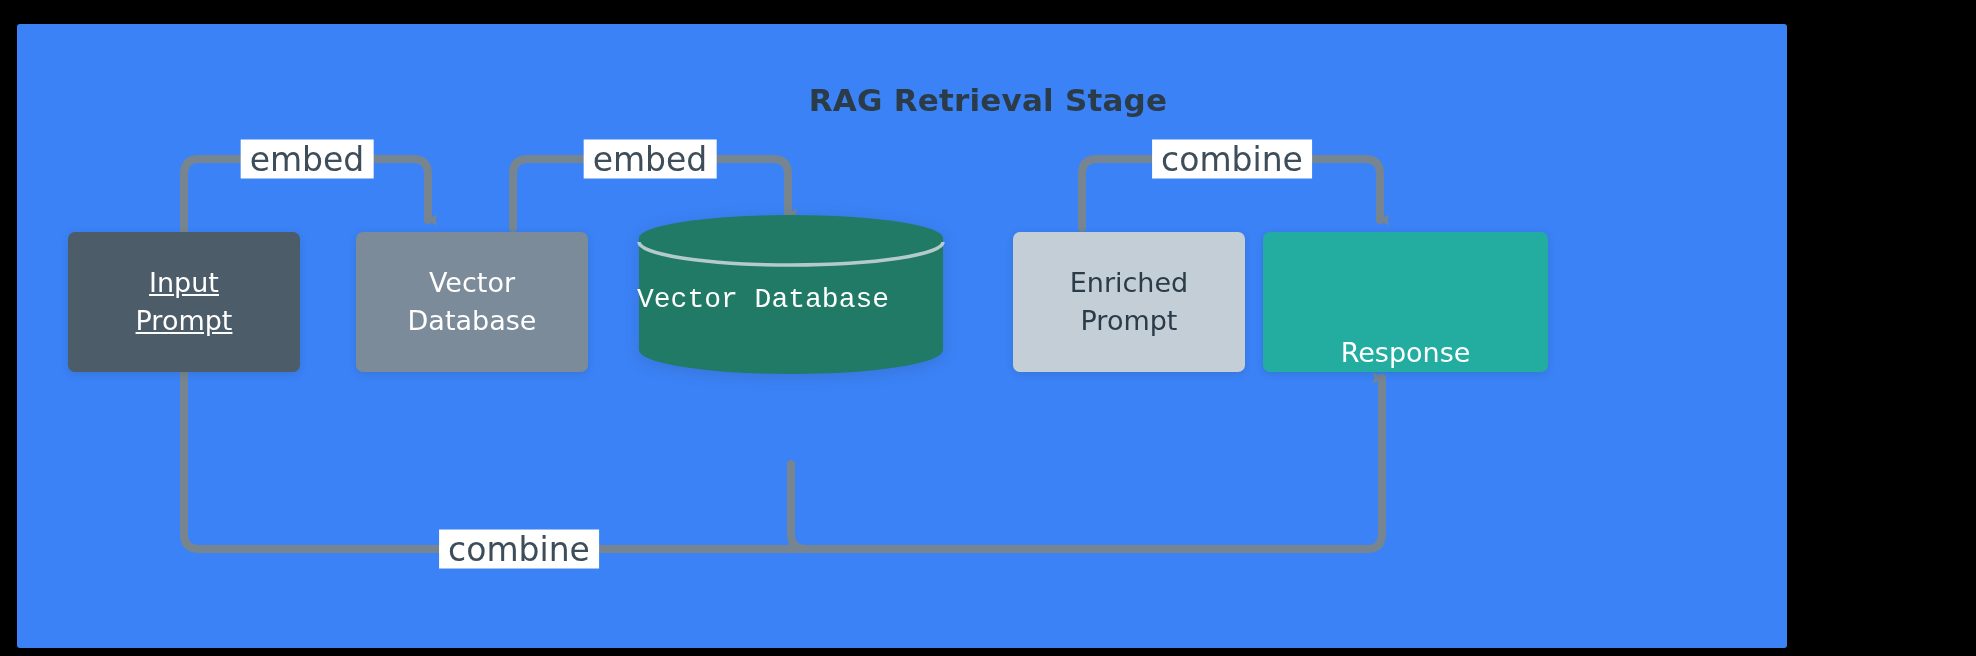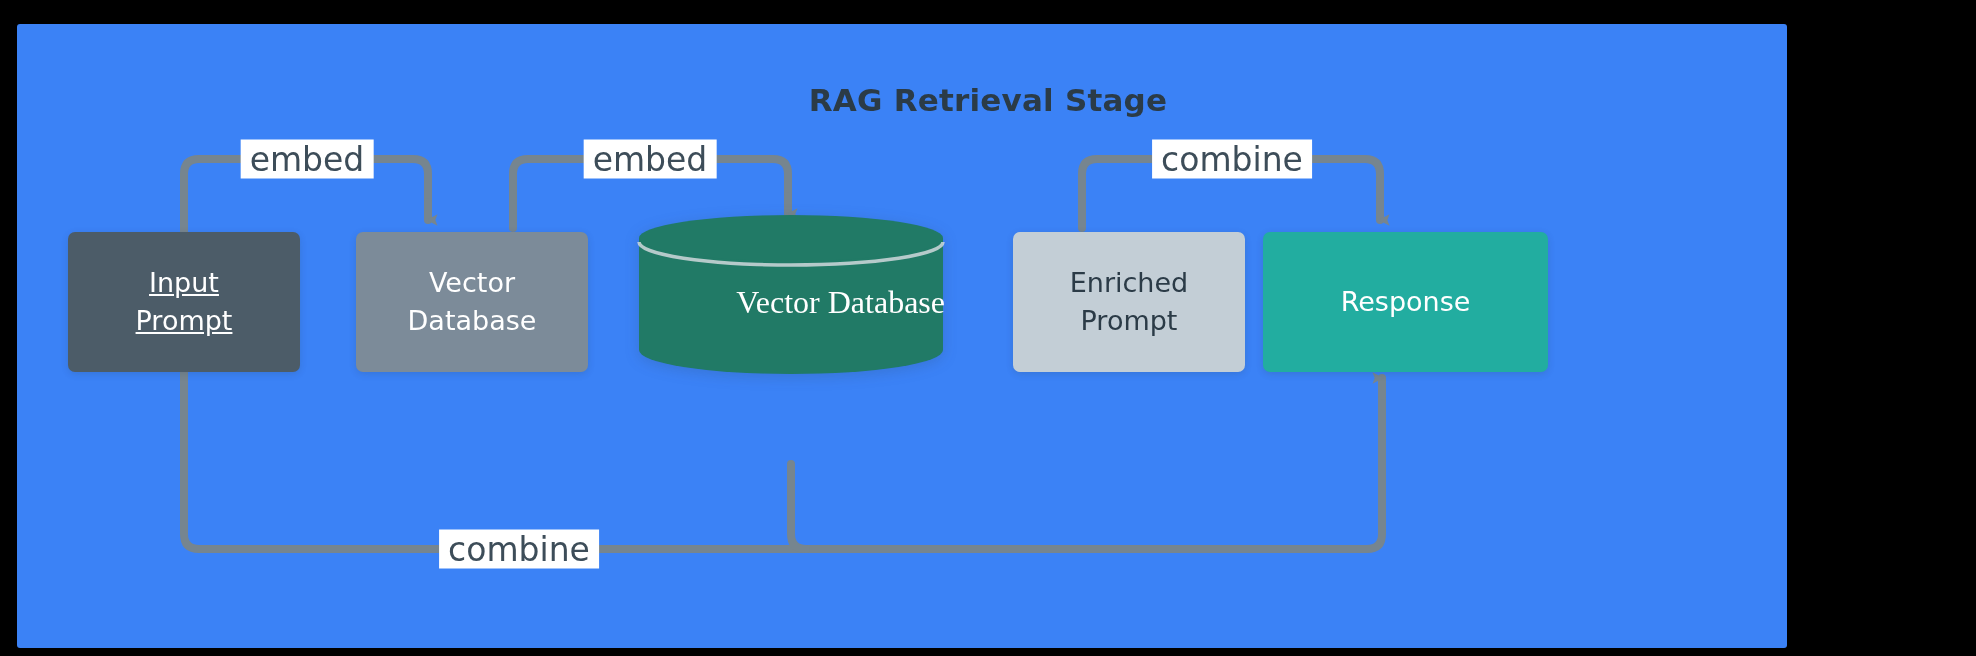--- a/index.html
+++ b/index.html
@@ -57,24 +57,24 @@
   .node .ln { display: block; white-space: nowrap; }
 
   
   .cyl {
     position: absolute;
     filter: drop-shadow(0 3px 7px rgba(40,55,70,0.18));
   }
   .cyl-label {
     position: absolute;
     width: 100%;
-    text-align: right;
+    text-align: left;
     color: #ffffff;
-    font-size: 32px;
-    font-family: Liberation Serif, serif;
+    font-size: 28px;
+    font-family: Liberation Mono, monospace;
     pointer-events: none;
   }
   
   .edge-label {
     position: absolute;
     font-size: 33px;
     color: #3d4d59;
     background: #ffffff;
     padding: 0 9px;
     white-space: nowrap;
@@ -143,19 +143,19 @@
           <path d="M 2 28 A 152 23 0 0 0 306 28" fill="none" stroke="#cfd8dc" stroke-width="3.5" opacity="0.85"></path>
         </svg>
         <div class="cyl-label" style="top:70px;">Vector Database</div>
       </div>
 
       <div class="node" style="left:949px; top:208px; width:232px; height:140px; background:#c3ced6; color:#2b3b47;margin-left:47px;">
         <span class="ln">Enriched</span>
         <span class="ln">Prompt</span>
       </div>
 
-      <div class="node" style="left:1246px; top:208px; width:285px; height:140px; background:#22ada0; color:#ffffff;">
+      <div class="node" style="left:1246px; top:208px; width:285px; height:140px; background:#22ada0; color:#ffffff;justify-content:flex-end;">
         <span class="ln">Response</span>
       </div>
 
     </div>
   </div>
 </div>
 
 </body></html>

